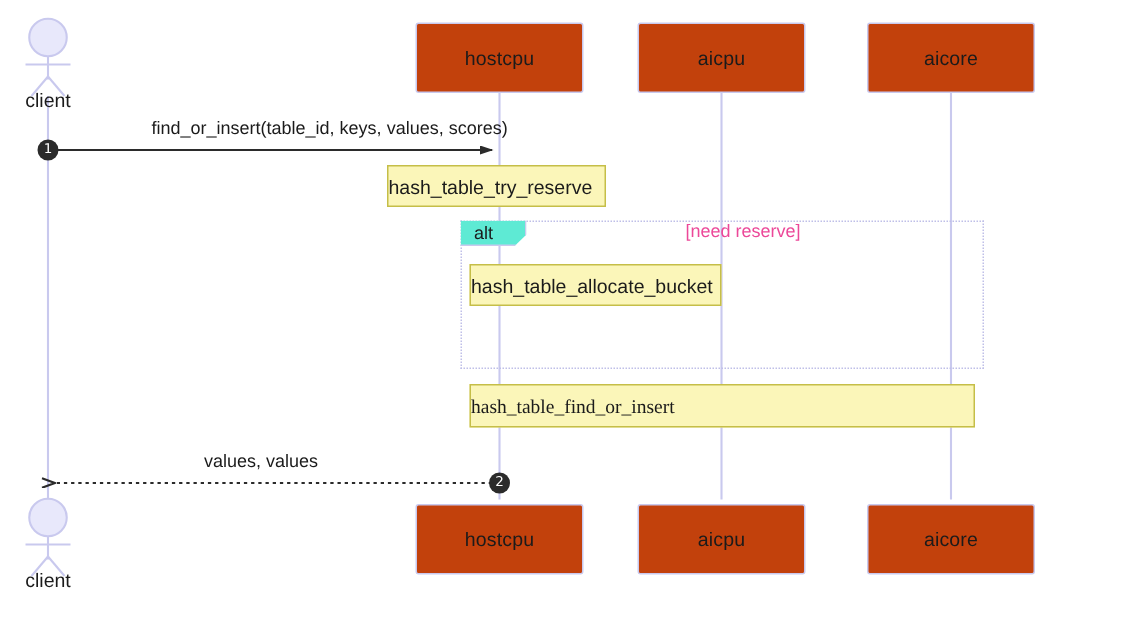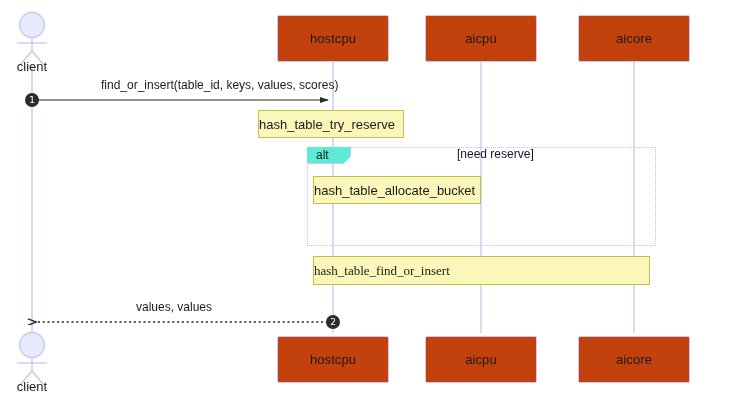--- a/index.html
+++ b/index.html
@@ -78,21 +78,21 @@
     color: #1b1b1b;
     display: flex;
     align-items: center;
     padding-left: 9px;
     -webkit-clip-path: polygon(0 0, 100% 0, 100% 55%, 82% 100%, 0 100%);
     clip-path: polygon(0 0, 100% 0, 100% 55%, 82% 100%, 0 100%);
   }
   .guard {
     position: absolute;
     font-size: 12px;
-    color: #0f172a;
+    color: #ec4899;
     white-space: nowrap;
   }
   
   .msg-label {
     position: absolute;
     font-size: 12px;
     color: #1b1b1b;
     white-space: nowrap;
   }
   

